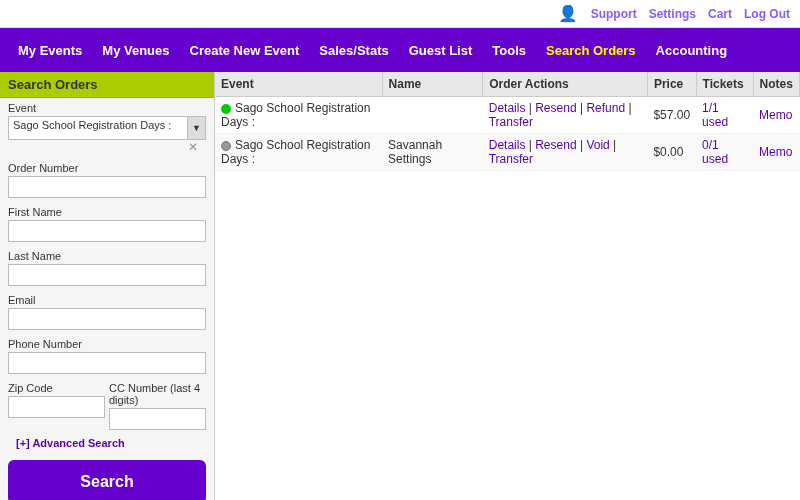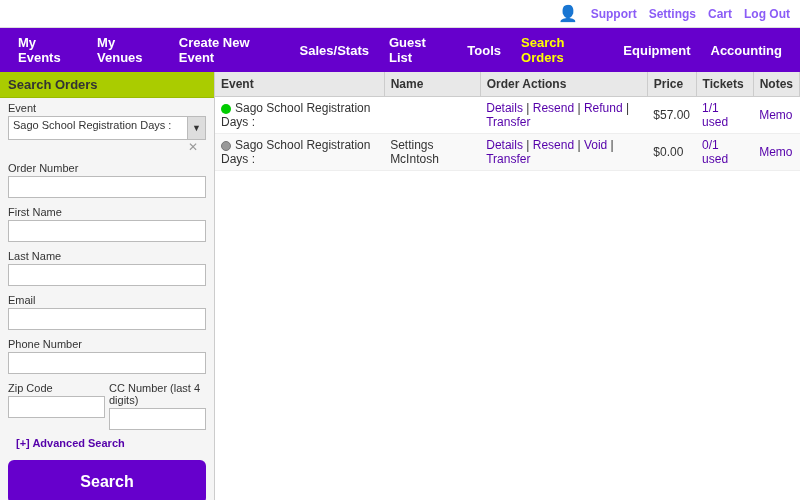--- a/index.html
+++ b/index.html
@@ -238,21 +238,20 @@
 </div>
 
 <nav class="nav-bar">
   <a href="#">My Events</a>
   <a href="#">My Venues</a>
   <a href="#">Create New Event</a>
   <a href="#">Sales/Stats</a>
   <a href="#">Guest List</a>
   <a href="#">Tools</a>
   <a href="#" class="active">Search Orders</a>
-  <a href="#">Equipment</a>
   <a href="#">Accounting</a>
 </nav>
 
 <div class="main-layout">
 
   <div class="sidebar">
 
     <div class="sidebar-section-title">Search Orders</div>
 
     <div class="event-selector">
@@ -326,21 +325,21 @@
       <tr style="background: rgb(255, 255, 255);">
             <td><span class="status-dot dot-green"></span>Sago School Registration Days :</td>
             <td></td>
             <td><a href="#">Details</a> | <a href="#">Resend</a> | <a href="#">Refund</a> | <a href="#">Transfer</a></td>
             <td class="price-col">$57.00</td>
             <td><a href="#" class="tickets-link">1/1 used</a></td>
             <td><a href="#" class="memo-link">Memo</a></td>
           </tr>
           <tr style="background: rgb(249, 249, 249);">
             <td><span class="status-dot dot-gray"></span>Sago School Registration Days :</td>
-            <td>Settings McIntosh</td>
+            <td>Savannah Settings</td>
             <td><a href="#">Details</a> | <a href="#">Resend</a> | <a href="#">Void</a> | <a href="#">Transfer</a></td>
             <td class="price-col">$0.00</td>
             <td><a href="#" class="tickets-link">0/1 used</a></td>
             <td><a href="#" class="memo-link">Memo</a></td>
           </tr>
         </tbody>
     </table>
   </div>
 
 </div>

